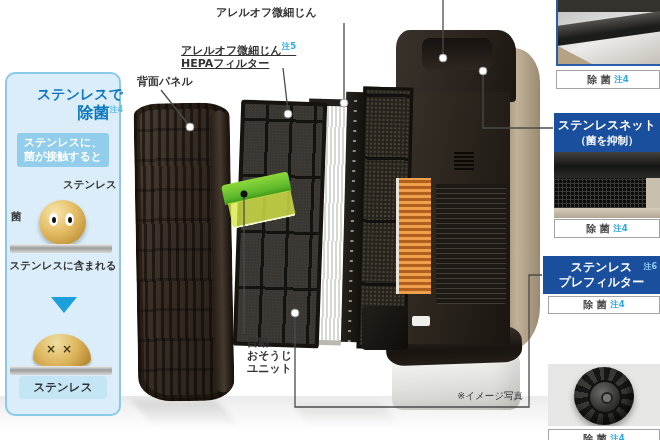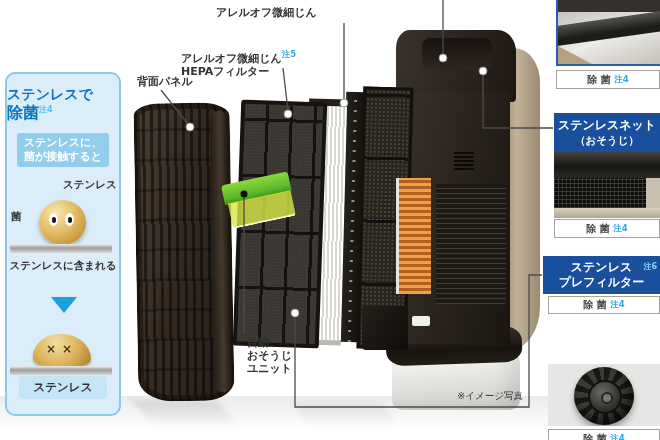--- a/index.html
+++ b/index.html
@@ -4,21 +4,21 @@
 <style>
   html,body{margin:0;padding:0;}
   body{width:660px;height:440px;overflow:hidden;background:#fff;
        font-family:"DejaVu Sans","Liberation Sans",sans-serif;}
   #canvas{position:relative;width:660px;height:440px;overflow:hidden;background:#fff;}
   .abs{position:absolute;}
 
   
   .info-panel{left:5px;top:72px;width:112px;height:340px;background:#daedf9;
     border:2px solid #8ac9e9;border-radius:10px;z-index:40;}
-  .ip-title{left:0;top:12px;width:108px;text-align:left;color:#0d76c0;font-weight:bold;
+  .ip-title{left:8px;top:12px;width:108px;text-align:right;color:#0d76c0;font-weight:bold;
     font-size:14px;line-height:16px;}
   .ip-title .big{font-size:16px;}
   .note-sup{font-size:8px;color:#62bce8;vertical-align:super;font-weight:bold;}
   .ip-badge{left:10px;top:59px;width:92px;padding:3px 0;background:#92cdec;border-radius:3px;
     color:#fff;font-weight:bold;font-size:11px;line-height:14px;text-align:center;}
   .ip-stainless{left:56px;top:104px;font-size:10.5px;color:#333;font-weight:bold;}
   .ip-germ{left:4px;top:136px;font-size:10.5px;color:#333;font-weight:bold;}
   .germ-ball{left:32px;top:126px;width:47px;height:45px;border-radius:50%;
     background:radial-gradient(circle at 35% 28%,#f7e6ae,#e3bc64 45%,#c2943a 80%,#a87c28);
     box-shadow:0 3px 4px rgba(0,0,0,.25);}
@@ -38,21 +38,21 @@
     background:radial-gradient(circle at 40% 25%,#f0dfa2,#ddb45c 50%,#b98c34 85%);
     box-shadow:0 2px 3px rgba(0,0,0,.25);}
   .germ-dead .xx{position:absolute;left:0;top:8px;width:100%;text-align:center;color:#4c3a10;
     font-weight:bold;font-size:12px;letter-spacing:6px;}
   .ip-result{left:12px;top:302px;width:88px;padding:4px 0;background:#c3e5f6;border-radius:4px;
     text-align:center;color:#333;font-weight:bold;font-size:11.5px;}
 
   
   .dlabel{color:#333;font-weight:bold;font-size:11px;line-height:13px;z-index:45;}
   .lbl-back{left:137px;top:75px;}
-  .lbl-hepa{left:181px;top:48px;}
+  .lbl-hepa{left:181px;top:40px;text-decoration:underline;}
   .lbl-deodor{left:216px;top:6px;}
   .lbl-auto{left:247px;top:336px;}
   .lbl-note5{font-size:8.5px;color:#2ea7e0;vertical-align:super;}
   .lbl-disclaimer{left:403px;top:390px;width:120px;text-align:right;color:#333;
     font-size:9.5px;font-weight:normal;z-index:45;}
 
   
   .prod{z-index:10;}
   .back-panel{left:136px;top:103px;width:96px;height:298px;z-index:12;transform:rotate(-1deg);
     border-radius:26px 30px 30px 34px/12px 14px 20px 24px;
@@ -274,21 +274,21 @@
     <div class="bar"></div>
     <div class="wedge"></div>
   </div>
   <div class="abs rc cap cap1">
     <span>除 菌</span>
     <span class="cnote">注4</span>
   </div>
 
   <div class="abs rc hdr hdr2">
     <span>ステンレスネット</span><br>
-    <span class="sub">（おそうじ）</span>
+    <span class="sub">（菌を抑制）</span>
   </div>
   <div class="abs rc photo photo2">
     <div class="louver"></div>
     <div class="mesh"></div>
     <div class="sill"></div>
   </div>
   <div class="abs rc cap cap2">
     <span>除 菌</span>
     <span class="cnote">注4</span>
   </div>

